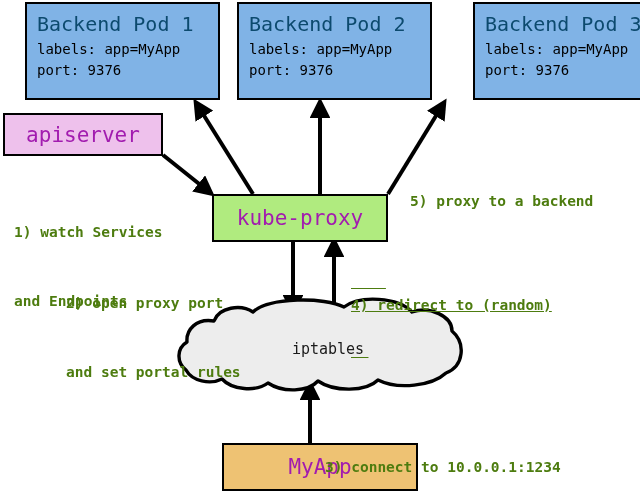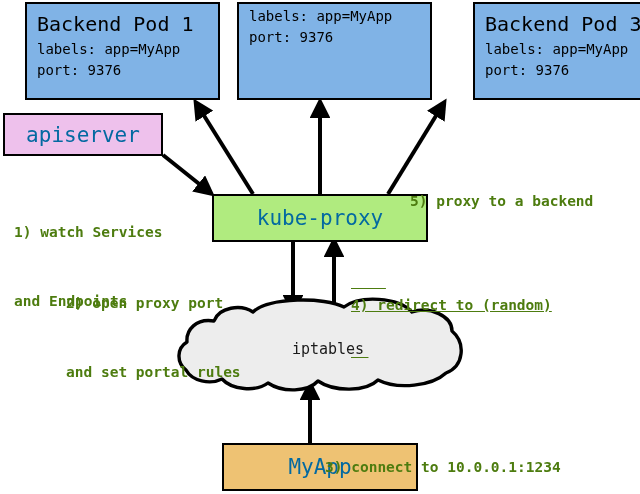--- a/index.html
+++ b/index.html
@@ -31,34 +31,34 @@
     flex-direction: column;
     justify-content: center;
   }
   .pod {
     padding: 2px 10px 4px 10px;
     justify-content: flex-start;
   }
   .pod-title {
     font-size: 20px;
     line-height: 30px;
-    color: #000000;
+    color: #0c4a6e;
     white-space: nowrap;
     margin-top: 3px;
   }
   .pod-line {
     font-size: 14px;
     line-height: 21px;
     color: #000000;
     white-space: nowrap;
   }
   .plain-label {
     font-size: 21px;
     text-align: center;
-    color: #0369a1;
+    color: #a21caf;
     white-space: nowrap;
   }
   .cloud-wrap {
     position: absolute;
     left: 190px;
     top: 303px;
     width: 276px;
     height: 92px;
   }
   .cloud-text {
@@ -141,35 +141,36 @@
     </g>
   </svg>
 
   <div class="node pod" style="left:25px; top:2px; width:195px; height:98px; background:#80b3e6;">
     <div class="pod-title">Backend Pod 1</div>
     <div class="pod-line">labels: app=MyApp</div>
     <div class="pod-line">port: 9376</div>
   </div>
 
   <div class="node pod" style="left:237px; top:2px; width:195px; height:98px; background:#80b3e6;">
+    <div class="pod-title">Backend Pod 2</div>
     <div class="pod-line">labels: app=MyApp</div>
     <div class="pod-line">port: 9376</div>
   </div>
 
   <div class="node pod" style="left:452px; top:2px; width:186px; height:98px; background:#80b3e6;margin-left:21px;">
     <div class="pod-title">Backend Pod 3</div>
     <div class="pod-line">labels: app=MyApp</div>
     <div class="pod-line">port: 9376</div>
   </div>
 
   <div class="node" style="left:3px; top:113px; width:160px; height:43px; background:#eec1ec;">
     <div class="plain-label">apiserver</div>
   </div>
 
-  <div class="node" style="left:212px; top:194px; width:216px; height:48px; background:#b0eb7f;">
+  <div class="node" style="left:212px; top:194px; width:176px; height:48px; background:#b0eb7f;">
     <div class="plain-label">kube-proxy</div>
   </div>
 
   <div class="cloud-wrap">
     <div class="cloud-text">iptables</div>
   </div>
 
   <div class="node" style="left:222px; top:443px; width:196px; height:48px; background:#eec273;">
     <div class="plain-label">MyApp</div>
   </div>

